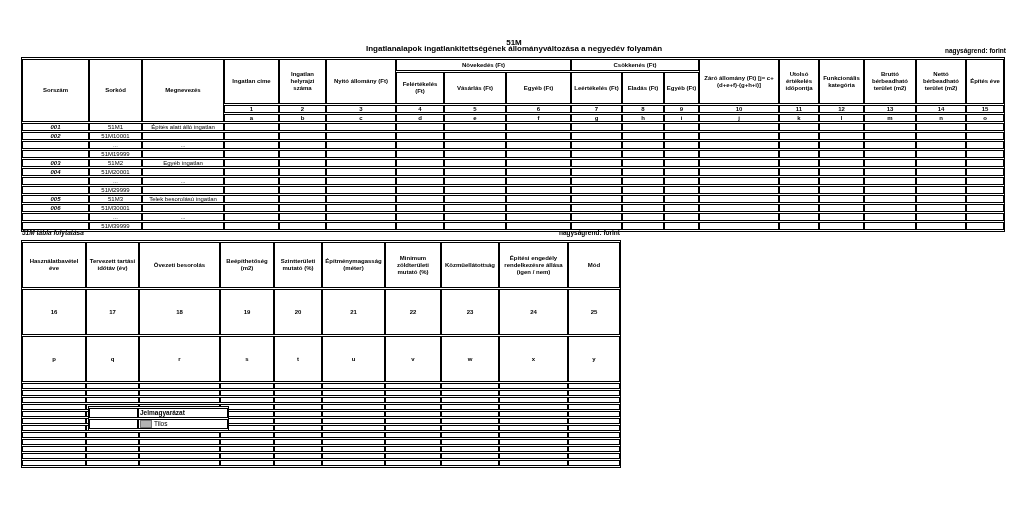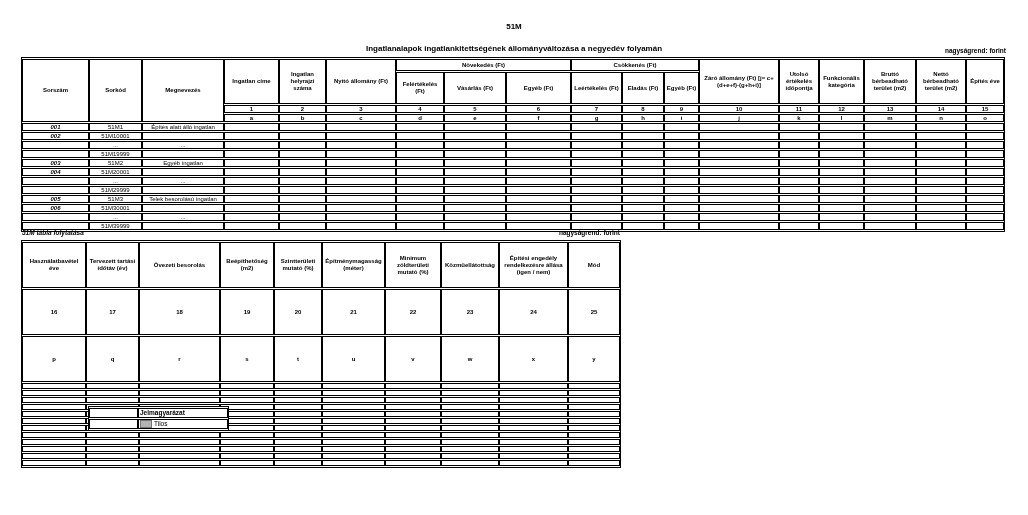--- a/index.html
+++ b/index.html
@@ -1,21 +1,21 @@
 <!DOCTYPE html>
 <html style="--gray: #b3b3b3;"><head>
 <meta charset="utf-8">
 <style>
   html,body{margin:0;padding:0;}
   body{
     width:1028px;height:515px;background:#ffffff;position:relative;
     font-family:"Liberation Sans", sans-serif;color:#000;
   }
   .ttl{position:absolute;left:0;width:1028px;text-align:center;font-weight:bold;font-size:8px;}
-  #page-title{top:22px;}
+  #page-title{top:38px;}
   #page-subtitle{top:44px;}
   #magn1{position:absolute;left:22px;top:47px;width:984px;text-align:right;font-weight:bold;font-size:6.5px;}
   #cap2row{position:absolute;left:22px;top:229px;width:598px;display:flex;justify-content:space-between;}
   #cap2{font-weight:bold;font-style:italic;font-size:6.5px;}
   #magn2{font-weight:bold;font-size:6.5px;}
 
   .twrap{position:absolute;border:1px solid #000;background:#fff;}
   #t1wrap{left:21px;top:57px;}
   #t2wrap{left:21px;top:240px;}
   #legendwrap{left:88px;top:406px;}

